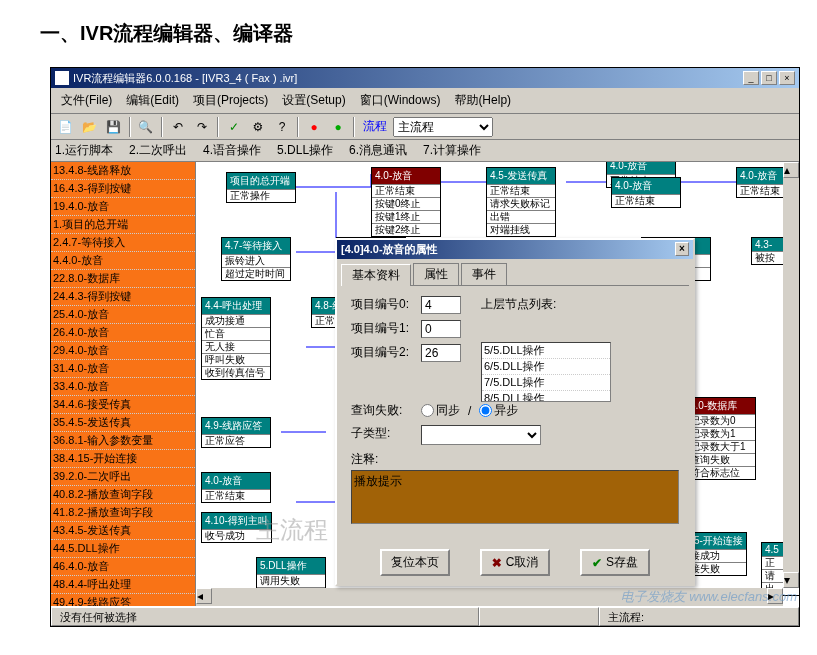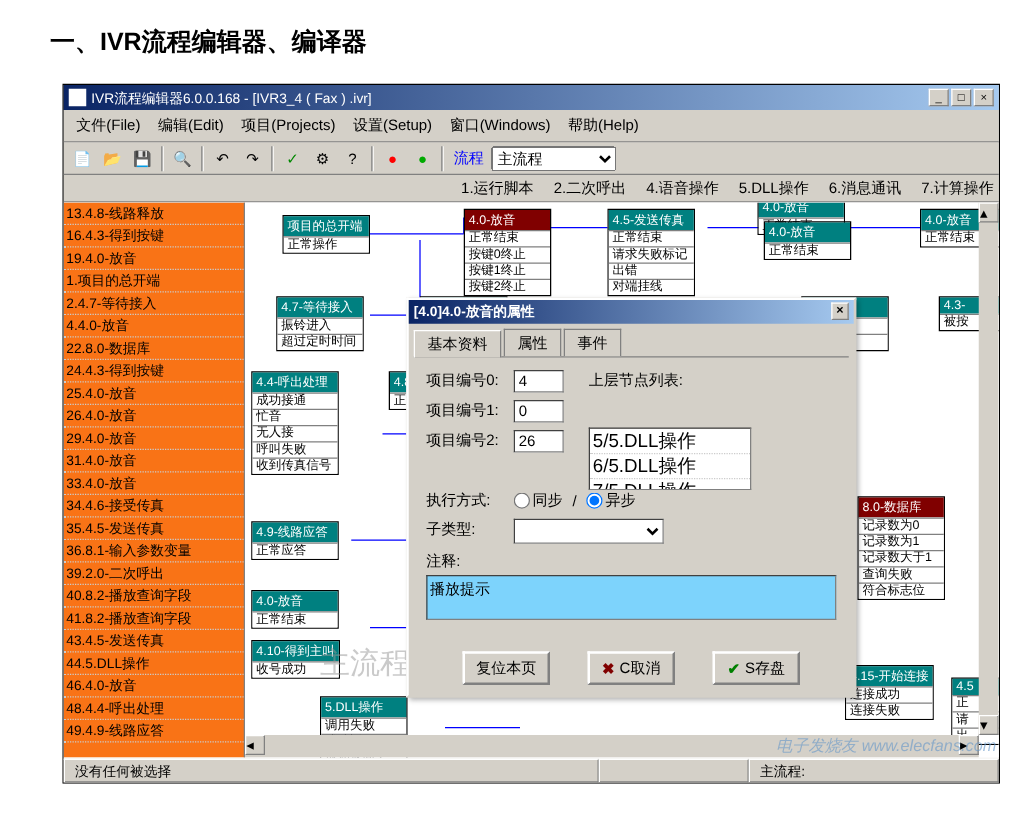--- a/index.html
+++ b/index.html
@@ -19,21 +19,21 @@
     
     .menubar { background: #d4d0c8; padding: 2px 4px; display: flex; gap: 2px; border-bottom: 1px solid #808080; }
     .menu-item { padding: 2px 6px; cursor: pointer; font-size: 12px; }
     
     .toolbar { background: #d4d0c8; padding: 2px 4px; display: flex; align-items: center; gap: 2px; border-bottom: 1px solid #808080; height: 26px; }
     .tool-btn { width: 22px; height: 22px; background: #d4d0c8; border: 1px solid #d4d0c8; cursor: pointer; display: flex; align-items: center; justify-content: center; font-size: 12px; }
     .tool-sep { width: 2px; height: 20px; border-left: 1px solid #808080; border-right: 1px solid #fff; margin: 0 2px; }
     .tool-label { color: #00f; padding: 0 4px; }
     .tool-select { height: 20px; font-size: 12px; min-width: 100px; }
     
-    .secondary-toolbar { background: #d4d0c8; padding: 2px 4px; display: flex; gap: 16px; border-bottom: 1px solid #808080; font-size: 12px; height: 22px; align-items: center; justify-content: flex-end; }
+    .secondary-toolbar { background: #d4d0c8; padding: 2px 4px; display: flex; gap: 16px; border-bottom: 1px solid #808080; font-size: 12px; height: 22px; align-items: center; }
     .sec-tool-item { cursor: pointer; }
     
     .workspace { flex: 1; display: flex; position: relative; overflow: hidden; background: #fff; }
     
     .tree-panel { width: 145px; background: #f97316; border-right: 1px solid #808080; overflow: hidden; font-size: 11px; }
     .tree-item { padding: 1px 2px; white-space: nowrap; cursor: pointer; border-bottom: 1px dotted #ccc; }
     
     .canvas-area { flex: 1; position: relative; background: #fff; overflow: hidden; }
     
     .node-box { position: absolute; border: 1px solid #000; min-width: 70px; font-size: 10px; }
@@ -42,42 +42,42 @@
     .node-row { background: #fff; padding: 0px 3px; border-top: 1px solid #808080; white-space: nowrap; line-height: 12px; }
     
     svg.connectors { position: absolute; top: 0; left: 0; width: 100%; height: 100%; pointer-events: none; }
     svg.connectors line { stroke: #00f; stroke-width: 1; }
     
     .statusbar { background: #d4d0c8; border-top: 1px solid #fff; display: flex; height: 20px; font-size: 11px; }
     .status-cell { border: 1px solid #808080; border-top-color: #fff; border-left-color: #fff; padding: 2px 8px; }
     .status-cell.wide { flex: 1; }
     
     
-    .dialog { position: absolute; top: 170px; left: 274px; width: 360px; border: 2px solid #d4d0c8; border-top-color: #fff; border-left-color: #fff; background: #d4d0c8; box-shadow: 2px 2px 4px rgba(0,0,0,0.3); }
+    .dialog { position: absolute; top: 170px; left: 284px; width: 360px; border: 2px solid #d4d0c8; border-top-color: #fff; border-left-color: #fff; background: #d4d0c8; box-shadow: 2px 2px 4px rgba(0,0,0,0.3); }
     .dialog-titlebar { background: linear-gradient(to right, #0a2464, #a6caf0); color: #fff; padding: 2px 4px; font-size: 11px; font-weight: bold; display: flex; }
     .dialog-title-text { flex: 1; }
     .dialog-close { width: 14px; height: 14px; background: #d4d0c8; color: #000; text-align: center; line-height: 12px; cursor: pointer; font-size: 10px; border: 1px solid #fff; border-right-color: #808080; border-bottom-color: #808080; }
     
     .dialog-tabs { display: flex; padding: 4px 4px 0 4px; }
     .dialog-tab { padding: 2px 10px; background: #d4d0c8; border: 1px solid #808080; border-bottom: none; cursor: pointer; font-size: 12px; margin-right: 2px; }
     .dialog-tab.active { background: #d4d0c8; border-top: 1px solid #fff; border-left: 1px solid #fff; position: relative; top: 1px; }
     
     .dialog-body { padding: 10px; border-top: 1px solid #808080; margin: 0 4px 4px 4px; }
     .form-row { display: flex; margin-bottom: 6px; font-size: 12px; }
     .form-label { width: 70px; }
     .form-input { border: 1px solid #808080; border-top-color: #404040; border-left-color: #404040; background: #fff; padding: 1px 3px; font-size: 12px; }
     .form-input.small { width: 40px; }
     
-    .listbox { border: 1px solid #808080; border-top-color: #404040; border-left-color: #404040; background: #fff; height: 50px; overflow-y: scroll; font-size: 15px; width: 130px; margin-top: 29px; }
+    .listbox { border: 1px solid #808080; border-top-color: #404040; border-left-color: #404040; background: #fff; height: 60px; overflow-y: scroll; font-size: 11px; width: 130px; margin-top: 29px; }
     .listbox-item { padding: 0 2px; border-bottom: 1px dotted #ccc; }
     
     .radio-group { display: flex; gap: 8px; align-items: center; }
     .radio-item { display: flex; align-items: center; gap: 2px; }
     
-    .textarea { border: 1px solid #808080; border-top-color: #404040; border-left-color: #404040; background: #7dd3fc; width: 100%; height: 36px; font-size: 12px; padding: 2px; resize: none; }
+    .textarea { border: 1px solid #808080; border-top-color: #404040; border-left-color: #404040; background: #a16207; width: 100%; height: 54px; font-size: 12px; padding: 2px; resize: none; }
     
     .dialog-buttons { display: flex; justify-content: center; gap: 30px; padding: 8px; }
     .dlg-btn { padding: 3px 8px; background: #d4d0c8; border: 2px solid #fff; border-right-color: #808080; border-bottom-color: #808080; cursor: pointer; font-size: 12px; display: flex; align-items: center; gap: 4px; min-width: 70px; justify-content: center; }
     .btn-icon-x { color: #800000; font-weight: bold; }
     .btn-icon-check { color: #008000; font-weight: bold; }
     
     .watermark { position: absolute; bottom: 20px; right: 2px; color: rgba(100,150,200,0.6); font-size: 13px; font-style: italic; pointer-events: none; }
     .watermark-center { position: absolute; bottom: 60px; left: 60px; color: rgba(150,150,150,0.5); font-size: 24px; pointer-events: none; }
     
     .scrollbar-v { position: absolute; right: 0; top: 0; bottom: 18px; width: 16px; background: #d4d0c8; }
@@ -154,20 +154,21 @@
           <div class="tree-item">22.8.0-数据库</div>
           <div class="tree-item">24.4.3-得到按键</div>
           <div class="tree-item">25.4.0-放音</div>
           <div class="tree-item">26.4.0-放音</div>
           <div class="tree-item">29.4.0-放音</div>
           <div class="tree-item">31.4.0-放音</div>
           <div class="tree-item">33.4.0-放音</div>
           <div class="tree-item">34.4.6-接受传真</div>
           <div class="tree-item">35.4.5-发送传真</div>
           <div class="tree-item">36.8.1-输入参数变量</div>
+          <div class="tree-item">38.4.15-开始连接</div>
           <div class="tree-item">39.2.0-二次呼出</div>
           <div class="tree-item">40.8.2-播放查询字段</div>
           <div class="tree-item">41.8.2-播放查询字段</div>
           <div class="tree-item">43.4.5-发送传真</div>
           <div class="tree-item">44.5.DLL操作</div>
           <div class="tree-item">46.4.0-放音</div>
           <div class="tree-item">48.4.4-呼出处理</div>
           <div class="tree-item">49.4.9-线路应答</div>
         </div>
 
@@ -335,21 +336,21 @@
           <div style="font-size:12px;margin-bottom:2px;">上层节点列表:</div>
           <div class="listbox" id="upper-list">
                 <div class="listbox-item">5/5.DLL操作</div>
                 <div class="listbox-item">6/5.DLL操作</div>
                 <div class="listbox-item">7/5.DLL操作</div>
                 <div class="listbox-item">8/5.DLL操作</div>
               </div>
         </div>
       </div>
       <div class="form-row">
-        <span class="form-label">执行方式:</span>
+        <span class="form-label">查询失败:</span>
         <div class="radio-group">
           <label class="radio-item">
                 <input type="radio" name="em" style=""> 
                 <span>同步</span>
               </label>
           <span>/</span>
           <label class="radio-item">
                 <input type="radio" name="em" checked="" style=""> 
                 <span>异步</span>
               </label>

